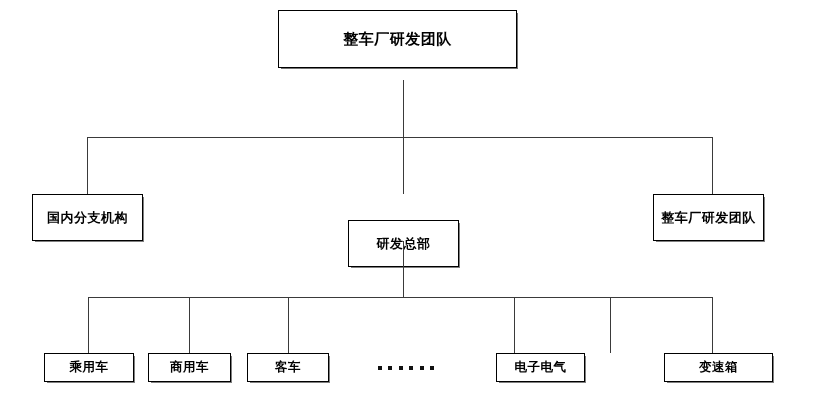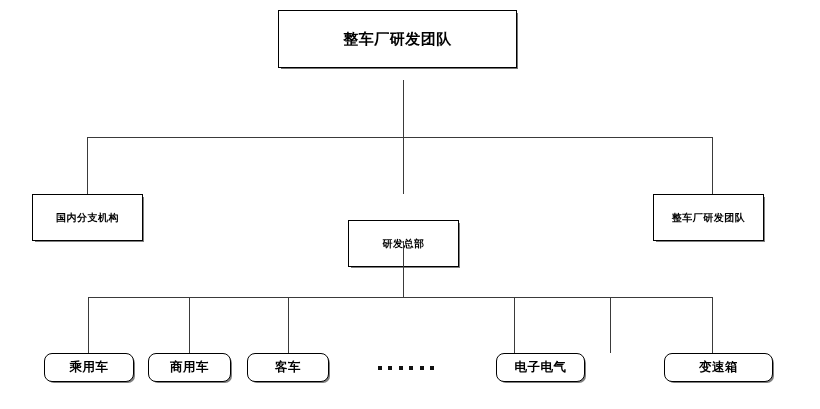--- a/index.html
+++ b/index.html
@@ -39,32 +39,31 @@
     top: 10px;
     width: 239px;
     height: 58px;
     font-size: 15px;
     box-shadow: 2px 2px 0 -1px rgba(0,0,0,0.55);
   }
   .node-l2 {
     top: 194px;
     width: 111px;
     height: 47px;
-    font-size: 10px;
+    font-size: 13px;
     box-shadow: 2px 2px 0 -1px rgba(0,0,0,0.5);
   }
   .node-l2.pos-left   { left: 32px; }
   .node-l2.pos-center { left: 348px; margin-top: 26px; }
   .node-l2.pos-right  { left: 653px; }
   .node-l3 {
     top: 353px;
     height: 29px;
     font-size: 12.5px;
     box-shadow: 2px 2px 0 -1px rgba(0,0,0,0.5);
-    border-radius: 8px;
   }
   .node-l3.c0 { left: 44px;  width: 90px; }
   .node-l3.c1 { left: 148px; width: 83px; }
   .node-l3.c2 { left: 247px; width: 82px; }
   .node-l3.c3 { left: 496px; width: 89px; }
   .node-l3.c4 { left: 568px; width: 85px; }
   .node-l3.c5 { left: 664px; width: 109px; }
 
   .line {
     position: absolute;

